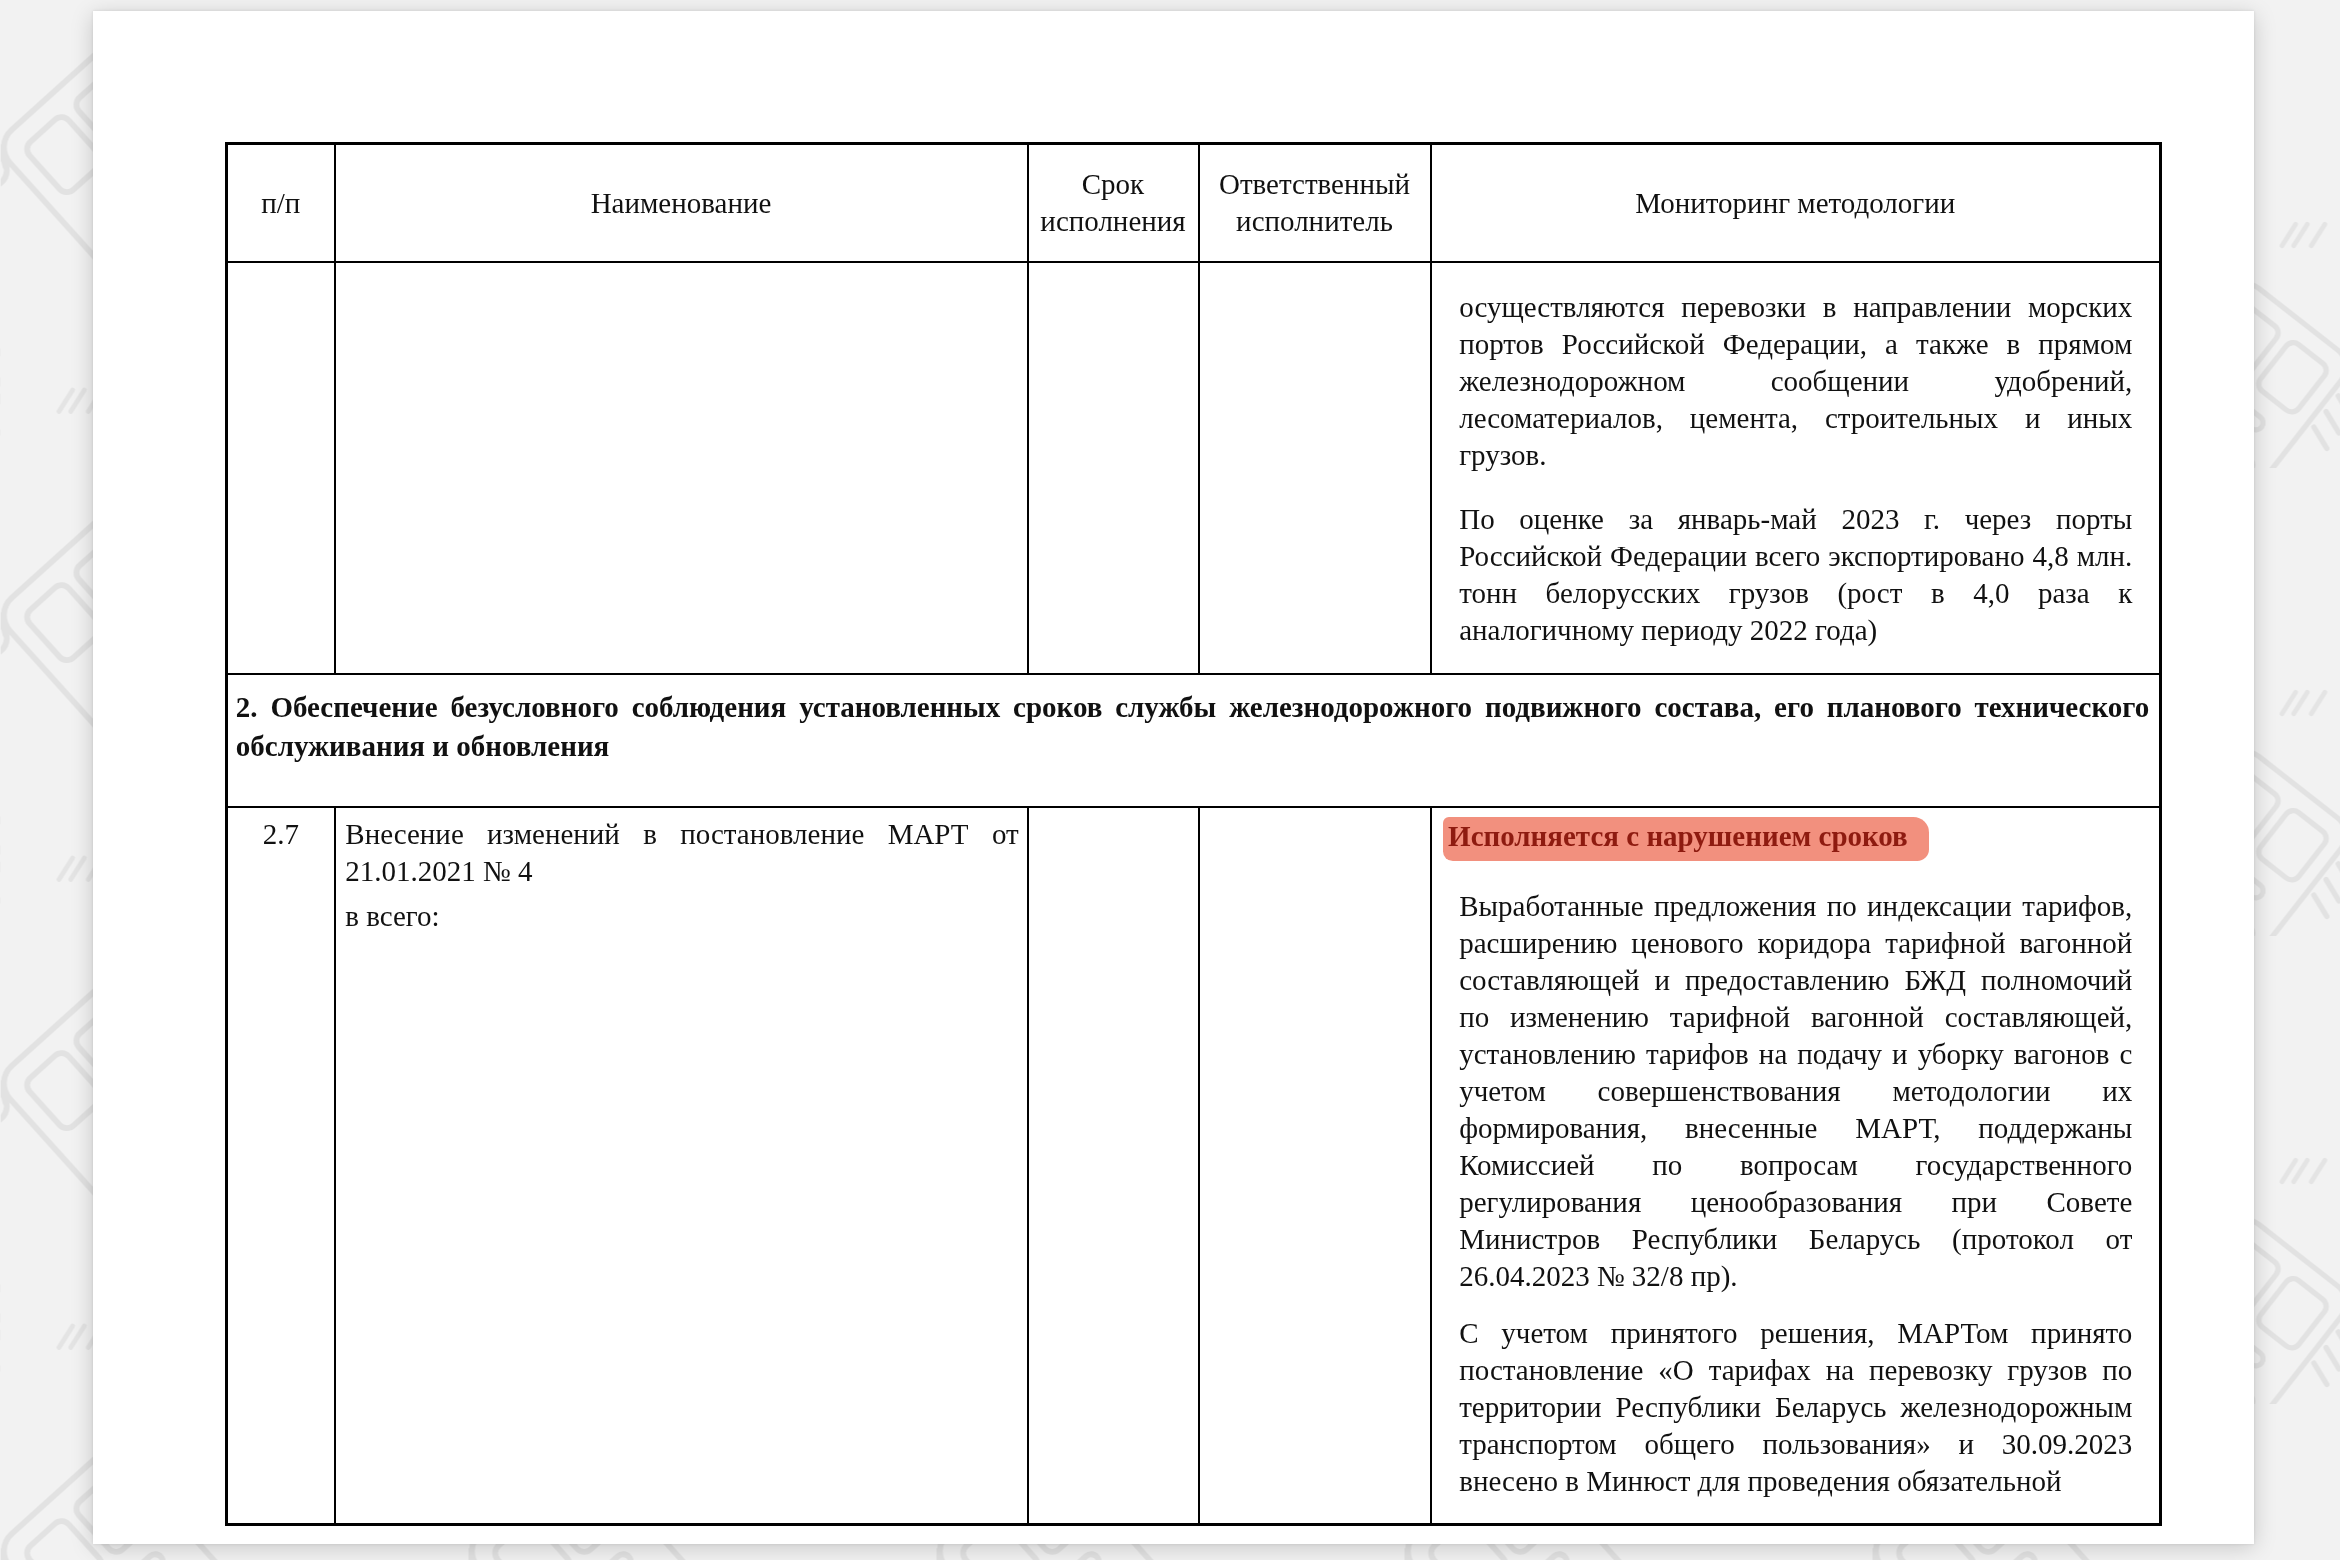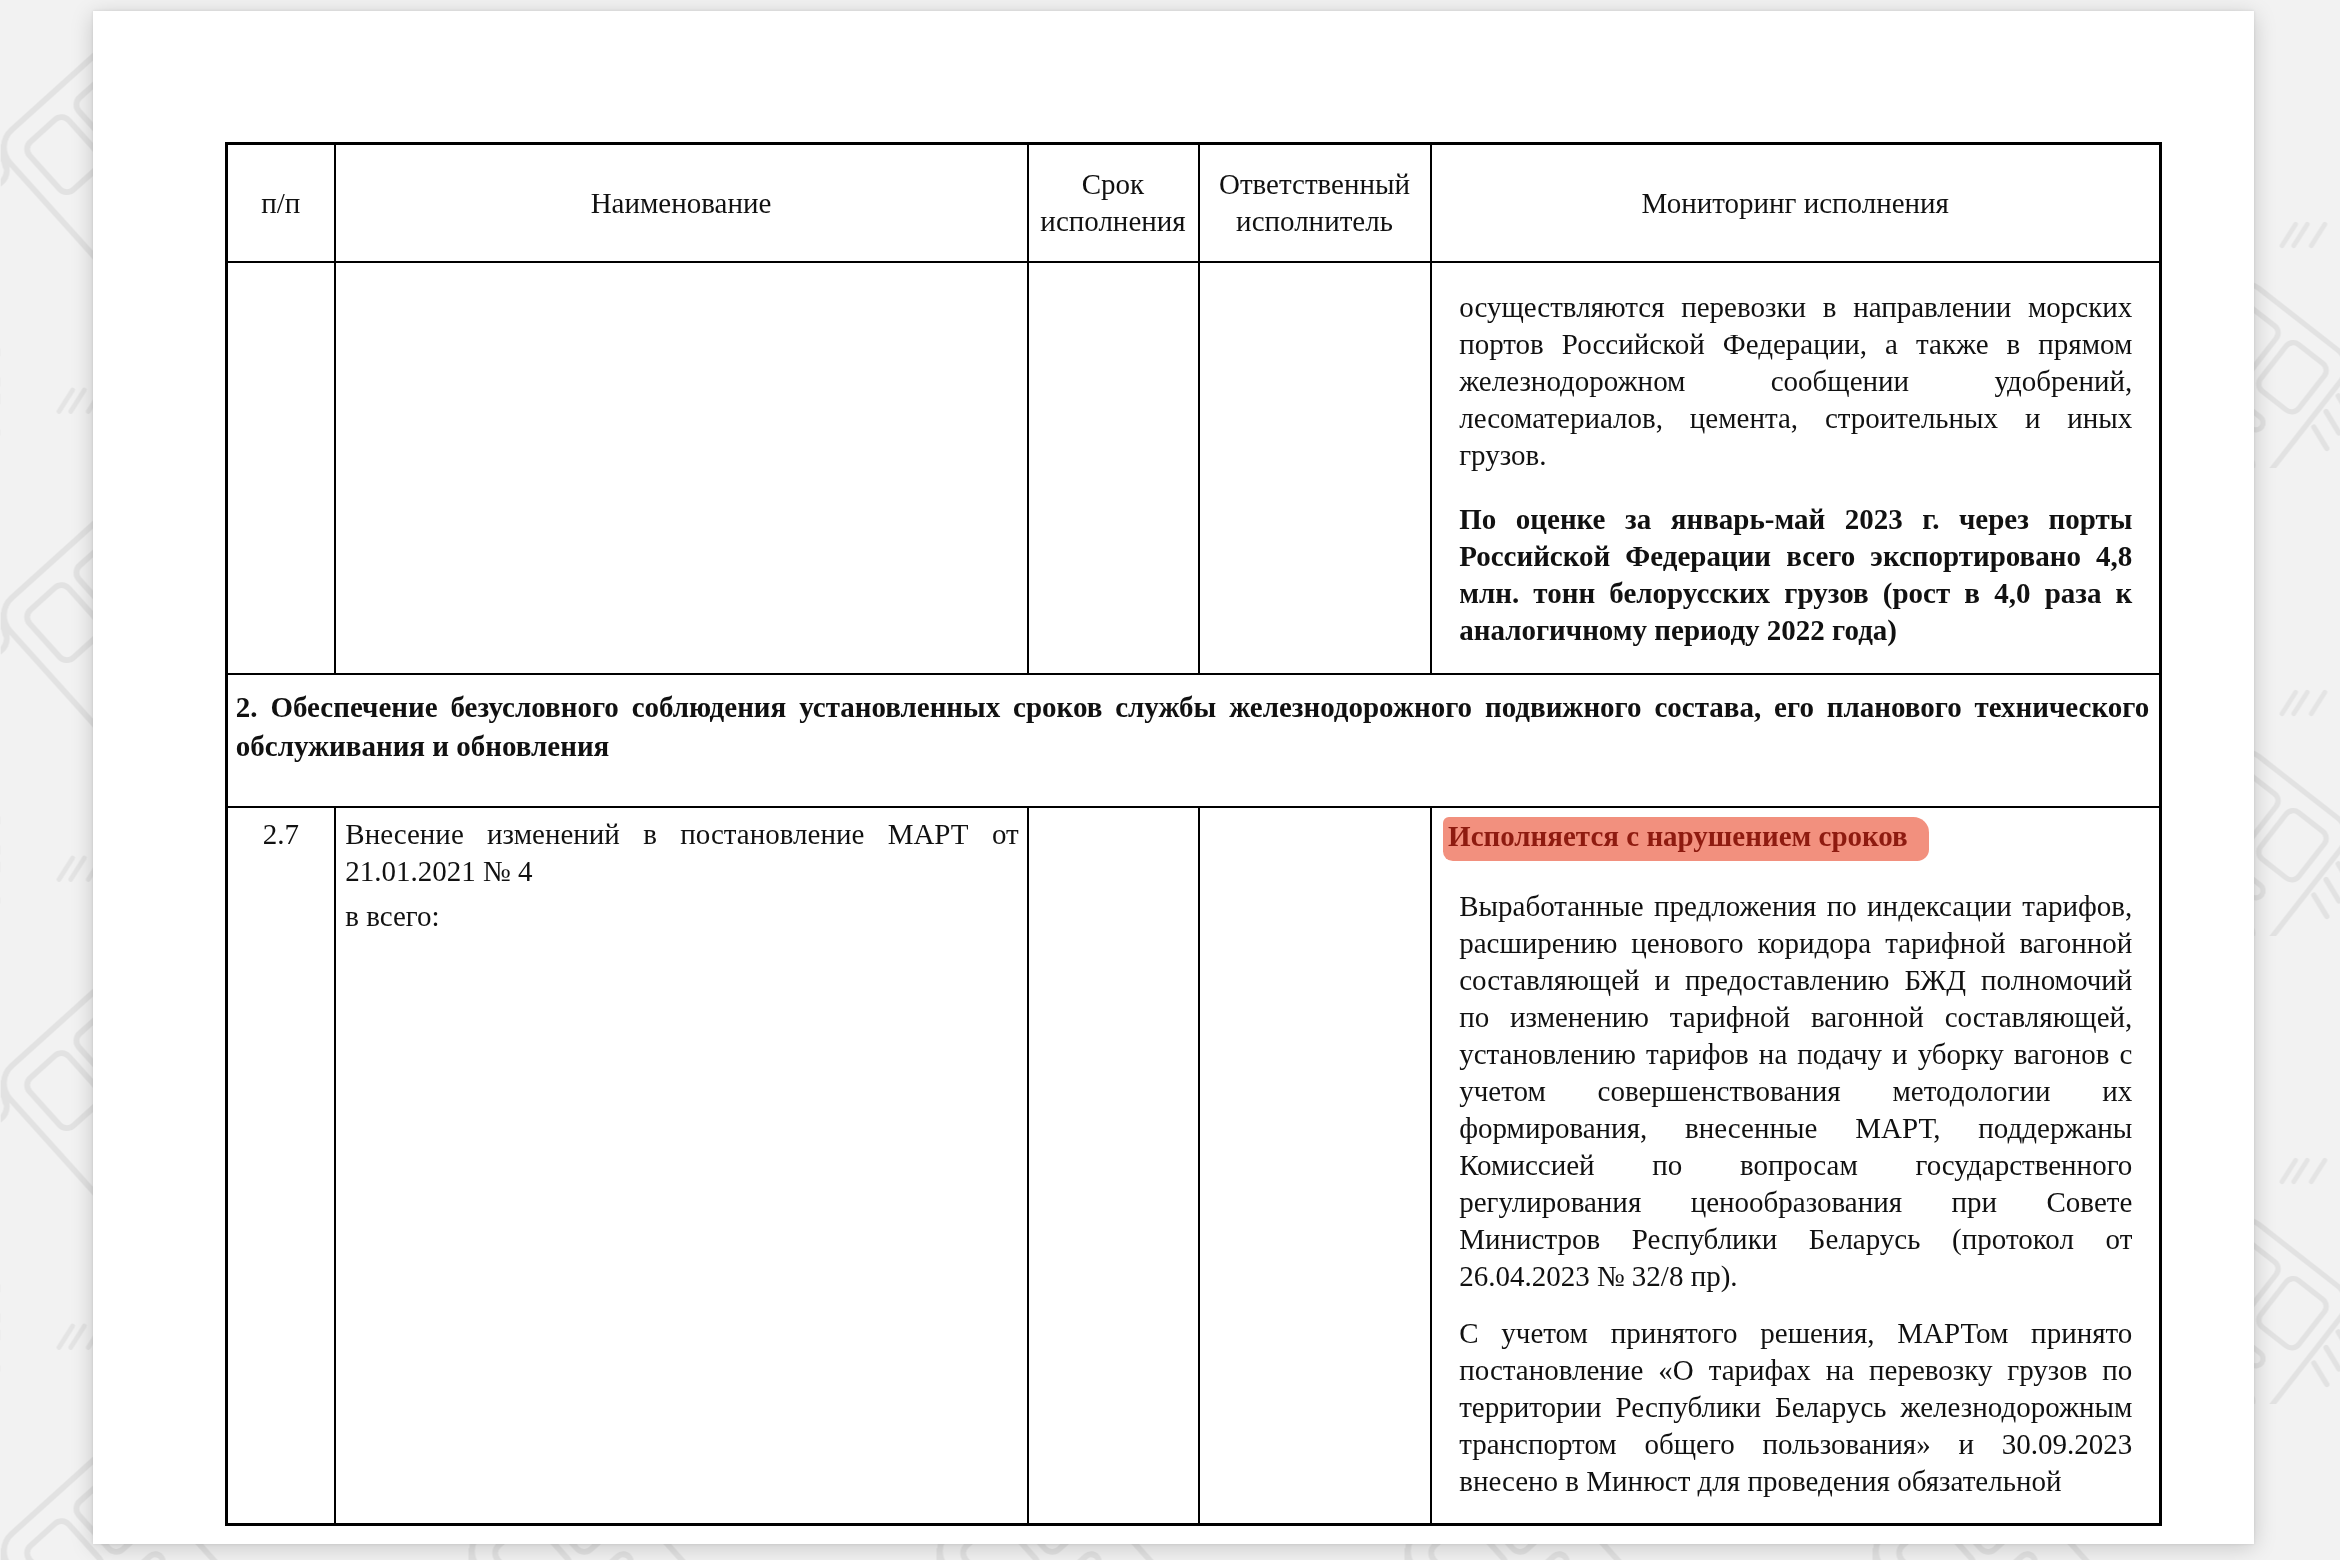--- a/index.html
+++ b/index.html
@@ -145,31 +145,31 @@
         <col style="width:232px">
         <col style="width:730px">
       </colgroup>
 
       <tbody>
           <tr>
         <th class="hdr">п/п</th>
         <th class="hdr">Наименование</th>
         <th class="hdr">Срок исполнения</th>
         <th class="hdr">Ответственный исполнитель</th>
-        <th class="hdr">Мониторинг исполнения</th>
+        <th class="hdr">Мониторинг методологии</th>
       </tr>
 
       <tr>
         <td class="cell row1-cell"></td>
         <td class="cell row1-cell"></td>
         <td class="cell row1-cell"></td>
         <td class="cell row1-cell"></td>
         <td class="cell mon row1-cell">
           <p class="justify gap-after">осуществляются перевозки в направлении морских портов Российской Федерации, а также в прямом железнодорожном сообщении удобрений, лесоматериалов, цемента, строительных и иных грузов.</p>
-          <p class="justify" style="font-weight:bold">По оценке за январь-май 2023 г. через порты Российской Федерации всего экспортировано 4,8 млн. тонн белорусских грузов (рост в 4,0 раза к аналогичному периоду 2022 года)</p>
+          <p class="justify" style="font-weight:normal">По оценке за январь-май 2023 г. через порты Российской Федерации всего экспортировано 4,8 млн. тонн белорусских грузов (рост в 4,0 раза к аналогичному периоду 2022 года)</p>
         </td>
       </tr>
 
       <tr>
         <td class="section-cell" colspan="5">2. Обеспечение безусловного соблюдения установленных сроков службы железнодорожного подвижного состава, его планового технического обслуживания и обновления</td>
       </tr>
 
       <tr>
         <td class="num-cell row21-cell">2.7</td>
         <td class="name-cell row21-cell">

